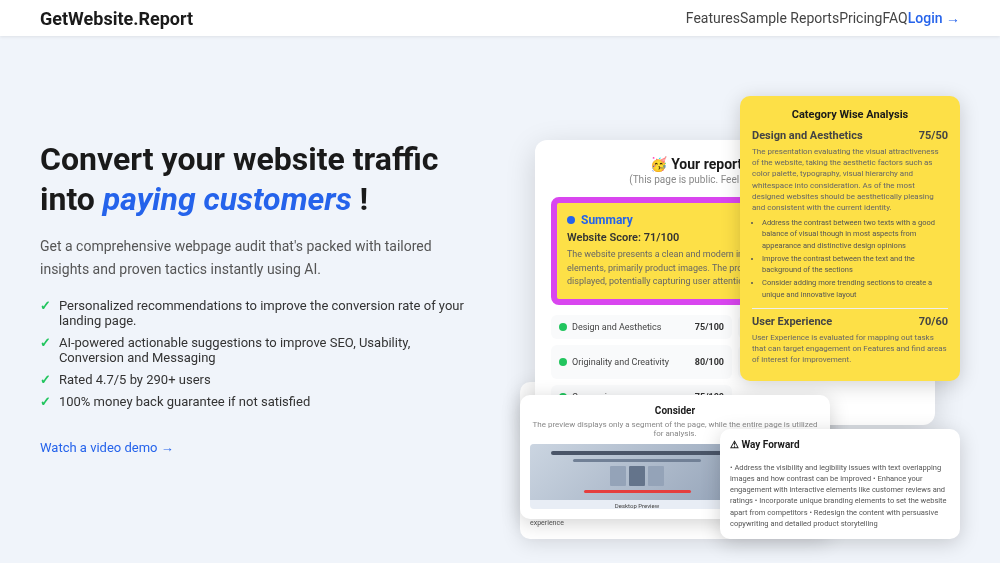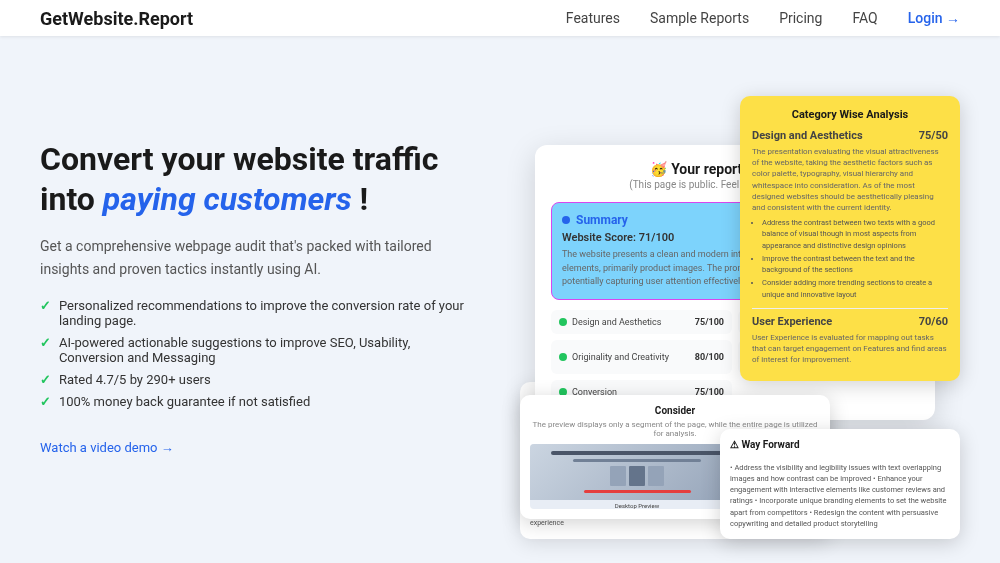--- a/index.html
+++ b/index.html
@@ -22,21 +22,20 @@
       box-shadow: 0 1px 3px rgba(0,0,0,0.08);
     }
     .nav-logo {
       font-size: 18px;
       font-weight: 700;
       color: #1a1a1a;
     }
     .nav-links {
       display: flex;
       align-items: center;
-      gap: 30px;
     }
     .nav-link {
       font-size: 14px;
       color: #444;
       text-decoration: none;
       cursor: pointer;
     }
     .nav-login {
       font-size: 14px;
       color: #2563eb;
@@ -141,22 +140,22 @@
       font-weight: 700;
       color: #1a1a1a;
       margin-bottom: 2px;
     }
     .report-header .share-text {
       font-size: 10px;
       color: #888;
     }
 
     .summary-box {
-      background: #7dd3fc;
-      border: 1px solid #d946ef;
+      background: #fde047;
+      border: 6px solid #d946ef;
       border-radius: 8px;
       padding: 10px;
       margin-bottom: 10px;
     }
     .summary-title {
       display: flex;
       align-items: center;
       gap: 6px;
       font-size: 12px;
       font-weight: 700;

